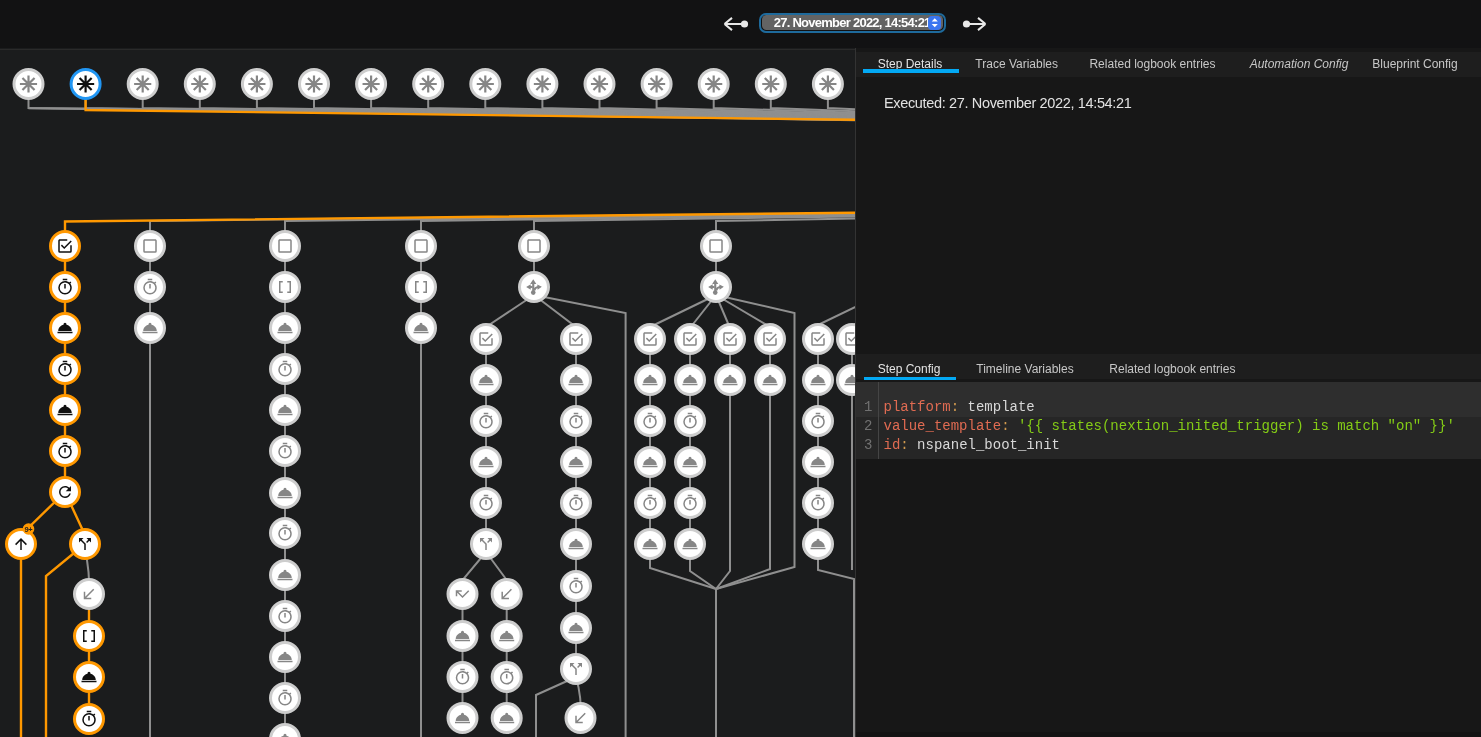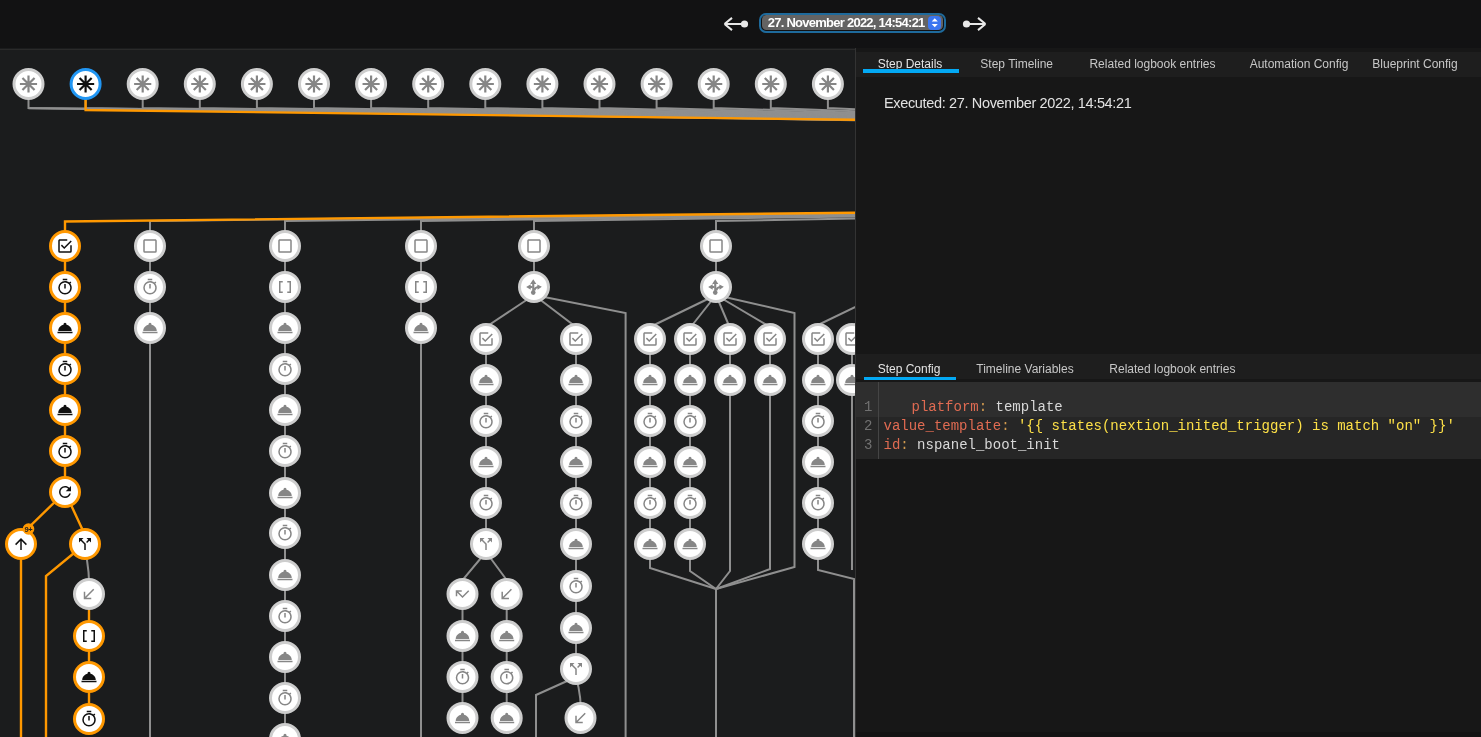--- a/index.html
+++ b/index.html
@@ -13,26 +13,26 @@
   .tab { position:absolute; transform:translateX(-50%); font-size:12px; color:#c7c7c7; white-space:nowrap; }
   .tab.act { color:#e4e4e4; }
   .underline { position:absolute; height:4px; background:#03a9f4; }
   #executed { position:absolute; left:16px; top:47px; font-size:14.5px; color:#e2e2e2; letter-spacing:-0.35px;margin-left:12px; }
   #editor { position:absolute; left:0; top:334px; width:626px; height:77px; background:#262626;
     font-family:"Liberation Mono", monospace; font-size:14px; line-height:19px; }
   #activeband { position:absolute; left:0; top:0; width:626px; height:34.5px; background:#2e2e2e; }
   #gutter { position:absolute; left:0; top:0; width:22.5px; height:77px; border-right:1px solid #454545; }
   .lnum { position:absolute; left:0; width:16.5px; text-align:right; color:#717171; }
   .cl { position:absolute; left:27.5px; white-space:pre; color:#d8d8d8; }
-  .k { color:#e06b52; } .p { color:#d19a4f; } .s { color:#fde047; }
+  .k { color:#e06b52; } .p { color:#d19a4f; } .s { color:#84cc16; }
   #dsring { position:absolute; left:759px; top:12.5px; width:187px; height:20.5px; border:2px solid #1e6a9c;
     border-radius:7px; }
   #dsel { position:absolute; left:0.8px; top:0.8px; width:181.4px; height:15px; background:#636363;
     border-radius:4.5px; color:#ffffff; font-size:13px; font-weight:bold; line-height:15px;
-    padding-left:6px; letter-spacing:-0.75px; white-space:nowrap; }
+    padding-left:12px; letter-spacing:-0.75px; white-space:nowrap; }
   #dchev { position:absolute; right:2px; top:0.8px; width:13.5px; height:13.5px; background:#3b76f0;
     border-radius:4px; }
 </style></head>
 <body>
 <div id="toolbar">
   <svg width="1481" height="48" style="position:absolute;left:0;top:0">
     <g stroke="#e8e8e8" stroke-width="2" fill="none">
       <path d="M724.5,24 H742 M724.5,24 L732,17.9 M724.5,24 L732,30.1"></path>
       <path d="M969,24 H985 M985.5,24 L978,17.9 M985.5,24 L978,30.1"></path>
     </g>
@@ -361,35 +361,35 @@
 <circle cx="852" cy="380" r="14.5" fill="#ffffff" stroke="#cdcdcd" stroke-width="3"></circle>
 <use href="#i-bell" x="843.0" y="371.0" width="18" height="18" fill="#868686" stroke="#868686"></use>
 <circle cx="28.5" cy="529" r="5.8" fill="#ff9800"></circle>
 <text x="28.3" y="531.6" font-size="7.5" font-weight="bold" fill="#222" text-anchor="middle" font-family="Liberation Sans, sans-serif" letter-spacing="-0.5" stroke="none">9+</text>
   </svg>
 </div>
 <div id="seam"></div>
 <div id="panel">
   <div class="strip" style="top:4px;height:25px;"></div>
   <div class="tab act" style="left:54px;top:9px;text-align:right;">Step Details</div>
-  <div class="tab" style="left:160.7px;top:9px;">Step Timeline</div>
+  <div class="tab" style="left:160.7px;top:9px;">Trace Variables</div>
   <div class="tab" style="left:296.5px;top:9px;">Related logbook entries</div>
-  <div class="tab" style="left:443px;top:9px;">Automation Config</div>
+  <div class="tab" style="left:443px;top:9px;font-style:italic;">Automation Config</div>
   <div class="tab" style="left:559px;top:9px;">Blueprint Config</div>
   <div class="underline" style="left:6.6px;top:21px;width:96px;"></div>
   <div id="executed">Executed: 27. November 2022, 14:54:21</div>
   <div class="strip" style="top:306px;height:25px;"></div>
   <div class="tab act" style="left:53px;top:314px;text-align:center;">Step Config</div>
   <div class="tab" style="left:169px;top:314px;">Timeline Variables</div>
   <div class="tab" style="left:316.4px;top:314px;">Related logbook entries</div>
   <div class="underline" style="left:7.6px;top:328.6px;width:92.6px;height:3px;"></div>
   <div style="position:absolute;left:0;top:684px;width:626px;height:5px;background:#131313;"></div>
   <div id="editor">
     <div id="activeband"></div>
     <div id="gutter"></div>
     <div class="lnum" style="top:15.5px;">1</div>
     <div class="lnum" style="top:34.5px;">2</div>
     <div class="lnum" style="top:53.5px;">3</div>
-    <div class="cl" style="top:15.5px;margin-left:28px;"><span class="k">platform</span><span class="p">:</span> template</div>
+    <div class="cl" style="top:15.5px;"><span class="k">platform</span><span class="p">:</span> template</div>
     <div class="cl" style="top:34.5px;"><span class="k">value_template</span><span class="p">:</span> <span class="s">'{{ states(nextion_inited_trigger) is match "on" }}'</span></div>
     <div class="cl" style="top:53.5px;text-align:right;"><span class="k">id</span><span class="p">:</span> nspanel_boot_init</div>
   </div>
 </div>
 
 </body></html>

